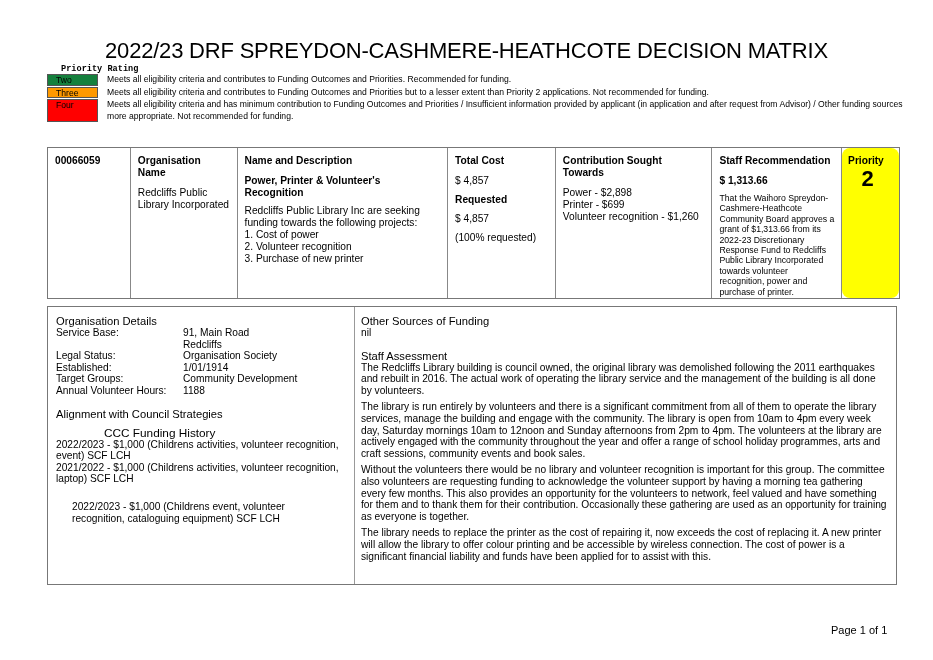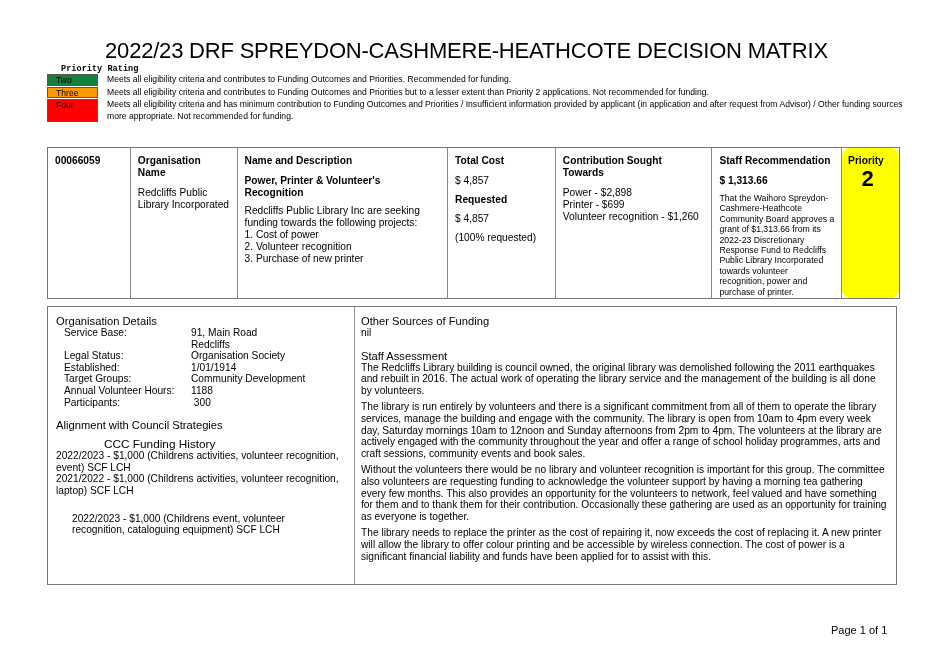--- a/index.html
+++ b/index.html
@@ -34,21 +34,21 @@
   .pri-num { font-size: 22px; font-weight: bold; text-align: center; margin-top: -2px; padding-right: 6px; }
 
   .details { position: absolute; left: 47px; top: 306px; width: 850px; height: 279px;
              border: 1px solid #777; box-sizing: border-box; display: flex; }
   .left { width: 307px; border-right: 1px solid #999; box-sizing: border-box; padding: 8px 8px 0 8px;
           font-size: 10.2px; line-height: 11.6px; }
   .right { flex: 1; padding: 8px 8px 0 6px; font-size: 10.2px; line-height: 11.6px; }
   .sec-h { font-size: 11.2px; font-weight: normal; margin: 0; line-height: 12px; }
   .sec-h.lg { font-size: 11.8px; margin-left: 48px; }
   .kv { display: flex; }
-  .kv .k { width: 127px; flex: none; margin-left: 8px; }
+  .kv .k { width: 127px; flex: none; }
   .gap6 { height: 7px; } .gap10 { height: 11px; }
   .para { margin: 0 0 5px 0; }
   .footer { position: absolute; left: 831px; top: 624px; font-size: 11px; text-align: center; }
 </style>
 </head>
 <body>
 
 <div class="title">2022/23 DRF SPREYDON-CASHMERE-HEATHCOTE DECISION MATRIX</div>
 
 <div class="pr-label">Priority Rating</div>
@@ -127,24 +127,20 @@
         <span>1/01/1914</span>
       </div>
     <div class="kv">
         <span class="k">Target Groups:</span>
         <span>Community Development</span>
       </div>
     <div class="kv">
         <span class="k">Annual Volunteer Hours:</span>
         <span>1188</span>
       </div>
-    <div class="kv">
-        <span class="k">Participants:</span>
-        <span style="white-space:pre"> 300</span>
-      </div>
     <div class="gap10"></div>
     <p class="sec-h">Alignment with Council Strategies</p>
     <div class="gap6"></div>
     <p class="sec-h lg">CCC Funding History</p>
     <p style="margin:0">2022/2023 - $1,000 (Childrens activities, volunteer recognition, event) SCF LCH</p>
     <p style="margin:0">2021/2022 - $1,000 (Childrens activities, volunteer recognition, laptop) SCF LCH</p>
     <p style="margin:16px">2022/2023 - $1,000 (Childrens event, volunteer recognition, cataloguing equipment) SCF LCH</p>
   </div>
   <div class="right">
     <p class="sec-h">Other Sources of Funding</p>

